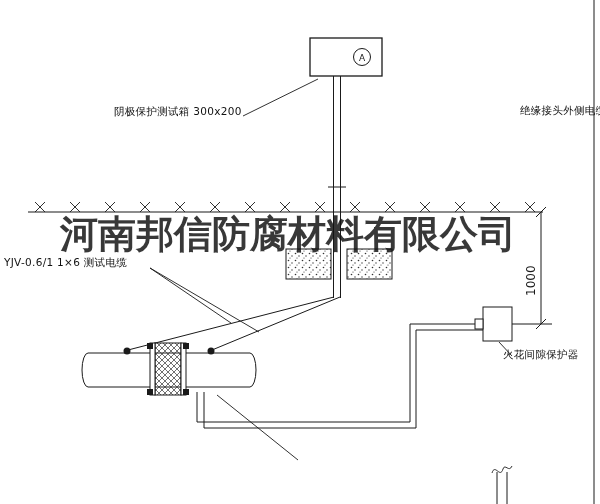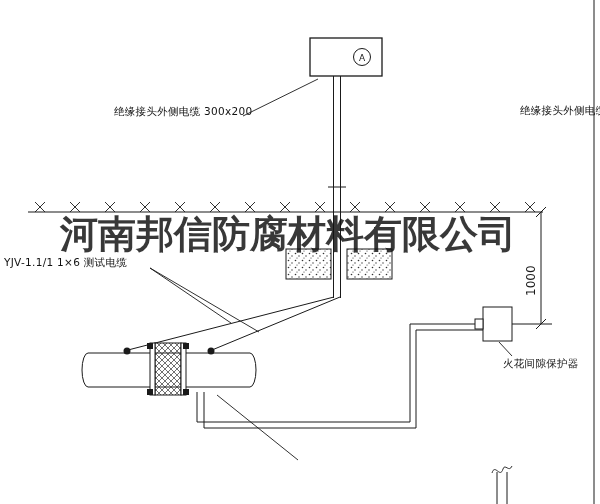--- a/index.html
+++ b/index.html
@@ -147,22 +147,22 @@
         <path d="M492,473 C495,463 500,479 503,469 C505,463 509,473 512,466" stroke-width="0.9"></path>
       </g>
 
       <text x="362" y="60.5" text-anchor="middle" font-size="9" fill="#1a1a1a" stroke="none">A</text>
       <text transform="translate(535 296) rotate(-90)" font-size="12" fill="#1a1a1a" stroke="none">1000</text>
     </g>
   </svg>
 
   <div class="watermark">河南邦信防腐材料有限公司</div>
 
-  <div class="lbl" style="left:114px;top:105px">绝缘接头外侧电缆 300x200</div>
+  <div class="lbl" style="left:114px;top:105px">阴极保护测试箱 300x200</div>
 
   <div class="lbl" style="left:520px;top:104px">绝缘接头外侧电缆</div>
 
-  <div class="lbl" style="left:4px;top:256px">YJV-1.1/1  1×6   测试电缆</div>
+  <div class="lbl" style="left:4px;top:256px">YJV-0.6/1  1×6   测试电缆</div>
 
-  <div class="lbl" style="left:503px;top:357px">火花间隙保护器</div>
+  <div class="lbl" style="left:503px;top:348px">火花间隙保护器</div>
 
 
 </div>
 
 </body></html>

